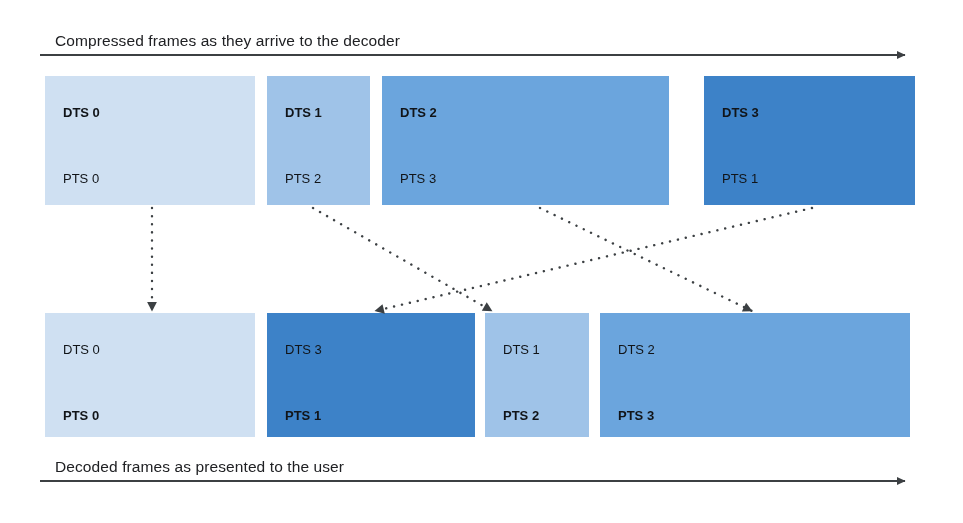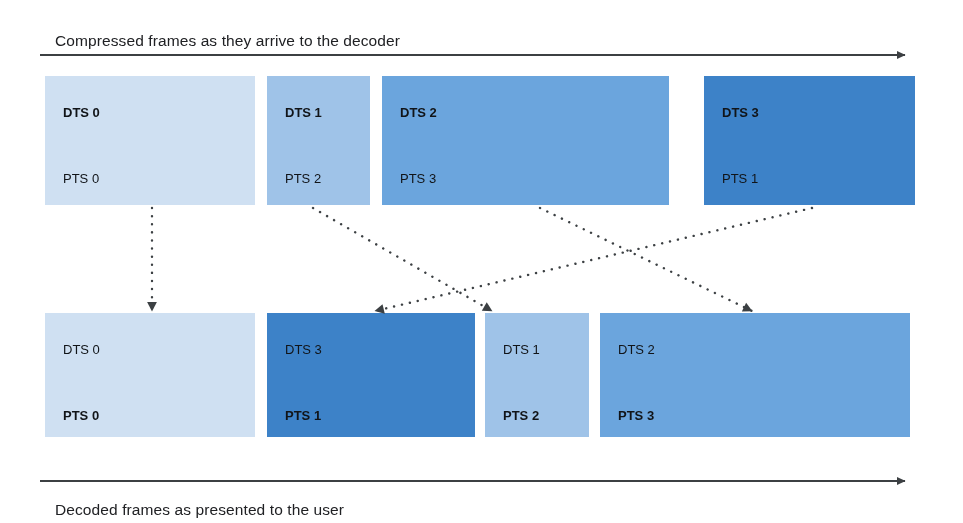--- a/index.html
+++ b/index.html
@@ -22,21 +22,21 @@
   
   .caption {
     position: absolute;
     font-size: 15.5px;
     color: #202124;
     letter-spacing: 0.1px;
     white-space: nowrap;
     line-height: 1;
   }
   #caption-top  { left: 55px; top: 33px; }
-  #caption-bottom { left: 55px; top: 459px; margin-top: 43px; }
+  #caption-bottom { left: 55px; top: 459px; }
 
   
   #axes {
     position: absolute;
     left: 0; top: 0;
     width: 963px; height: 523px;
     pointer-events: none;
   }
 
   

